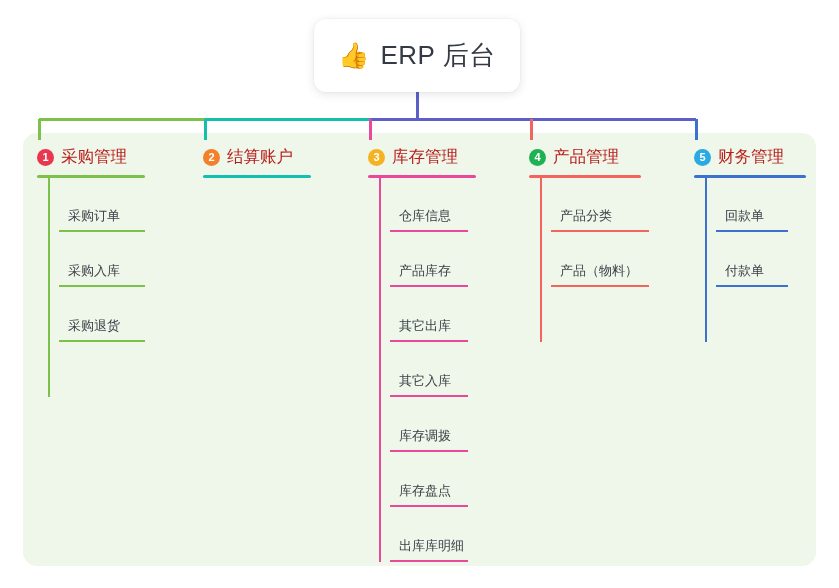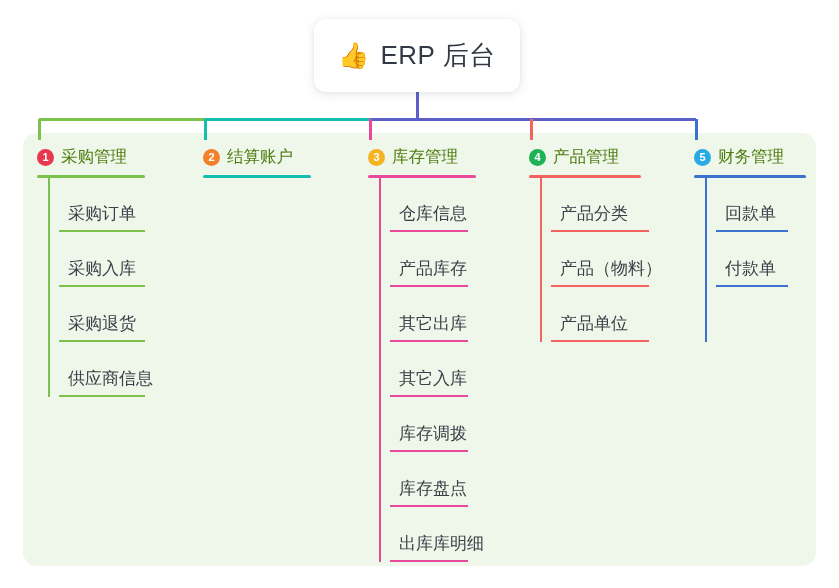--- a/index.html
+++ b/index.html
@@ -48,37 +48,37 @@
   .head{
     display:flex;align-items:center;gap:7px;
     height:22px;white-space:nowrap;
   }
   .badge{
     width:17px;height:17px;border-radius:50%;
     color:#fff;font-size:11px;line-height:17px;
     text-align:center;font-weight:bold;
     flex:0 0 auto;
   }
-  .head-label{font-size:16.5px;color:#4d7c0f;}
+  .head-label{font-size:16.5px;color:#b91c1c;}
   .head-rule{
     height:3px;border-radius:2px;margin-top:7px;
   }
 
   
   .leaves{position:relative;margin-top:0;padding-left:22px;}
   .spine{
     position:absolute;left:11px;top:0;width:2px;
   }
   .leaf{
     position:relative;
     height:55px;
   }
   .leaf-text{
     position:absolute;left:9px;bottom:8px;
-    font-size:17px;color:#3a4049;white-space:nowrap;
+    font-size:13px;color:#3a4049;white-space:nowrap;
   }
   .leaf-rule{
     position:absolute;left:0;bottom:1px;height:2px;
   }
 </style>
 </head>
 <body>
 
 <div id="stage">
 
@@ -117,24 +117,20 @@
             <div class="leaf-rule" style="background: rgb(124, 194, 74); width: 86px;"></div>
           </div>
           <div class="leaf">
             <span class="leaf-text">采购入库</span>
             <div class="leaf-rule" style="background: rgb(124, 194, 74); width: 86px;"></div>
           </div>
           <div class="leaf">
             <span class="leaf-text">采购退货</span>
             <div class="leaf-rule" style="background: rgb(124, 194, 74); width: 86px;"></div>
           </div>
-          <div class="leaf">
-            <span class="leaf-text">供应商信息</span>
-            <div class="leaf-rule" style="background: rgb(124, 194, 74); width: 86px;"></div>
-          </div>
         </div>
       </div>
       <div class="branch" style="left: 203px;">
         <div class="head">
           <span class="badge" style="background: rgb(243, 129, 43);">2</span>
           <span class="head-label">结算账户</span>
         </div>
         <div class="head-rule" style="background: rgb(20, 191, 174); width: 108px;"></div>
       </div>
       <div class="branch" style="left: 368px;">
@@ -184,24 +180,20 @@
         <div class="leaves">
           <div class="spine" style="background: rgb(244, 100, 95); height: 164px;"></div>
           <div class="leaf">
             <span class="leaf-text">产品分类</span>
             <div class="leaf-rule" style="background: rgb(244, 100, 95); width: 98px;"></div>
           </div>
           <div class="leaf">
             <span class="leaf-text">产品（物料）</span>
             <div class="leaf-rule" style="background: rgb(244, 100, 95); width: 98px;"></div>
           </div>
-          <div class="leaf">
-            <span class="leaf-text">产品单位</span>
-            <div class="leaf-rule" style="background: rgb(244, 100, 95); width: 98px;"></div>
-          </div>
         </div>
       </div>
       <div class="branch" style="left: 694px;">
         <div class="head">
           <span class="badge" style="background: rgb(41, 170, 226);">5</span>
           <span class="head-label">财务管理</span>
         </div>
         <div class="head-rule" style="background: rgb(59, 114, 207); width: 112px;"></div>
         <div class="leaves">
           <div class="spine" style="background: rgb(59, 114, 207); height: 164px;"></div>

